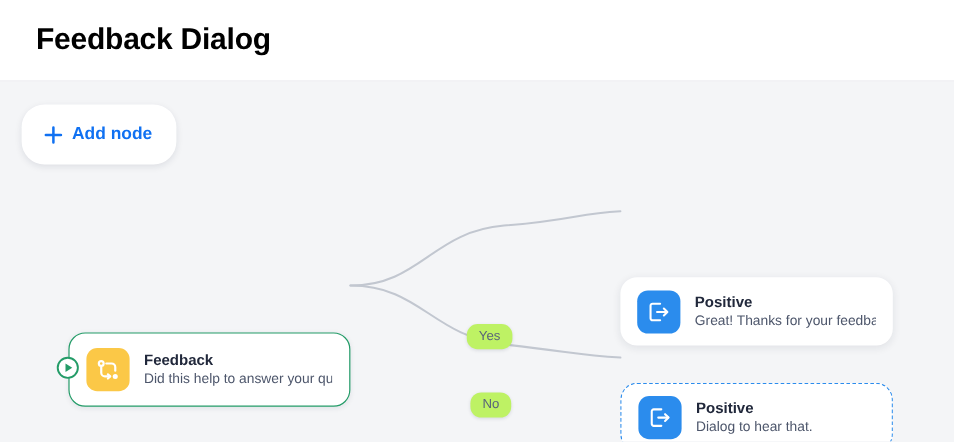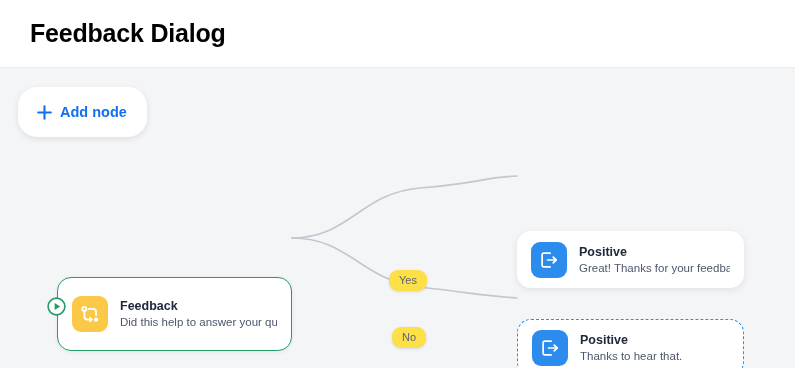--- a/index.html
+++ b/index.html
@@ -89,21 +89,21 @@
     position: absolute;
     left: 0; top: 0;
     width: 795px;
     height: 300px;
     pointer-events: none;
   }
 
   
   .edge-label {
     position: absolute;
-    background: #fde047;
+    background: #bef264;
     border-radius: 9px;
     box-shadow: 0 1px 3px rgba(20,30,60,0.13);
     font-size: 11px;
     color: #59637a;
     padding: 4px 10px;
     line-height: 13px;
     z-index: 4;
     cursor: pointer;
   }
   #edge-label-yes { left: 389px; top: 202px; }
@@ -151,21 +151,21 @@
     line-height: 16px;
     white-space: nowrap;
     overflow: hidden;
   }
 
   
   #node-feedback {
     left: 57px;
     top: 209px;
     width: 235px;
-    height: 74px;
+    height: 62px;
     border: 1.6px solid #249c68;
     box-shadow: 0 1px 4px rgba(20,30,60,0.07);
   }
   #node-feedback .node-icon { background: #fbc847; }
   #node-feedback .node-text { width: 170px; }
 
   
   #start-handle {
     position: absolute;
     left: 46px;
@@ -268,17 +268,17 @@
   <div class="node" id="node-negative">
     <div class="node-icon">
       <svg width="22" height="22" viewBox="0 0 24 24">
         <path d="M13.2 4.5 H6.3 a1.8 1.8 0 0 0 -1.8 1.8 V17.7 a1.8 1.8 0 0 0 1.8 1.8 H13.2" fill="none" stroke="#ffffff" stroke-width="1.9" stroke-linecap="round" stroke-linejoin="round"></path>
         <path d="M10.4 12 H19.4" stroke="#ffffff" stroke-width="1.9" stroke-linecap="round"></path>
         <path d="M16.6 8.9 L19.8 12 L16.6 15.1" fill="none" stroke="#ffffff" stroke-width="1.9" stroke-linecap="round" stroke-linejoin="round"></path>
       </svg>
     </div>
     <div class="node-text">
       <div class="node-title">Positive</div>
-      <div class="node-sub">Thanks to hear that.</div>
+      <div class="node-sub">Dialog to hear that.</div>
     </div>
   </div>
 
 </div>
 
 </body></html>

